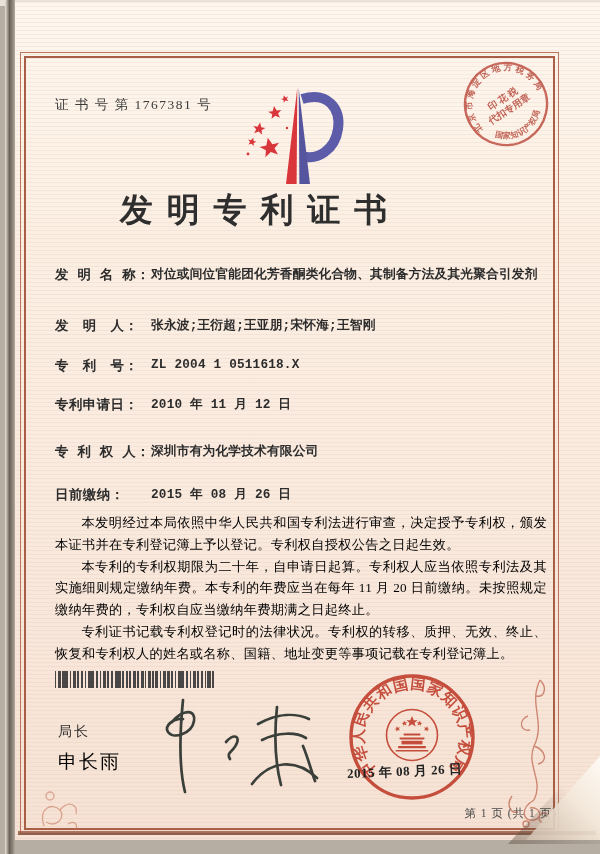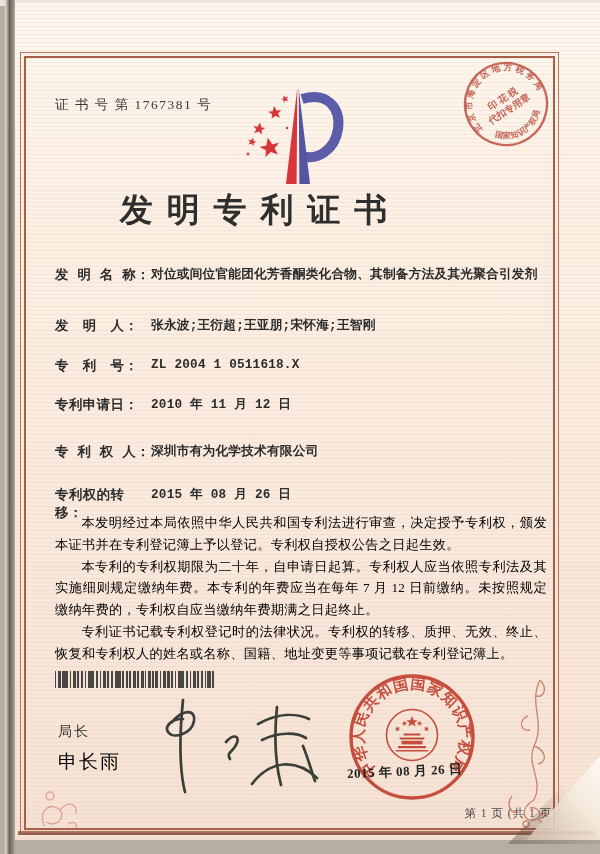--- a/index.html
+++ b/index.html
@@ -95,26 +95,26 @@
   <div class="frow r2">
     <span class="flabel">专　利　号：</span><span class="fvalue">ZL 2004 1 0511618.X</span>
   </div>
   <div class="frow r3">
     <span class="flabel">专利申请日：</span><span class="fvalue">2010 年 11 月 12 日</span>
   </div>
   <div class="frow r4">
     <span class="flabel">专 利 权 人：</span><span class="fvalue">深圳市有为化学技术有限公司</span>
   </div>
   <div class="frow r5">
-    <span class="flabel">专利权的转移：</span><span class="fvalue">2015 年 08 月 26 日</span>
+    <span class="flabel">日前缴纳：</span><span class="fvalue">2015 年 08 月 26 日</span>
   </div>
 
   <div class="bodytext">
     <p>本发明经过本局依照中华人民共和国专利法进行审查，决定授予专利权，颁发本证书并在专利登记簿上予以登记。专利权自授权公告之日起生效。</p>
-    <p>本专利的专利权期限为二十年，自申请日起算。专利权人应当依照专利法及其实施细则规定缴纳年费。本专利的年费应当在每年 7 月 12 日前缴纳。未按照规定缴纳年费的，专利权自应当缴纳年费期满之日起终止。</p>
+    <p>本专利的专利权期限为二十年，自申请日起算。专利权人应当依照专利法及其实施细则规定缴纳年费。本专利的年费应当在每年 11 月 20 日前缴纳。未按照规定缴纳年费的，专利权自应当缴纳年费期满之日起终止。</p>
     <p>专利证书记载专利权登记时的法律状况。专利权的转移、质押、无效、终止、恢复和专利权人的姓名或名称、国籍、地址变更等事项记载在专利登记簿上。</p>
   </div>
 
   <div class="barcode"></div>
 
   <div class="sig-title">局长</div>
   <div class="sig-name">申长雨</div>
 
   <svg class="signature" width="200" height="112" viewBox="0 0 200 112">
     <g fill="none" stroke="#3a3f3a" stroke-width="2.7" stroke-linecap="round">

